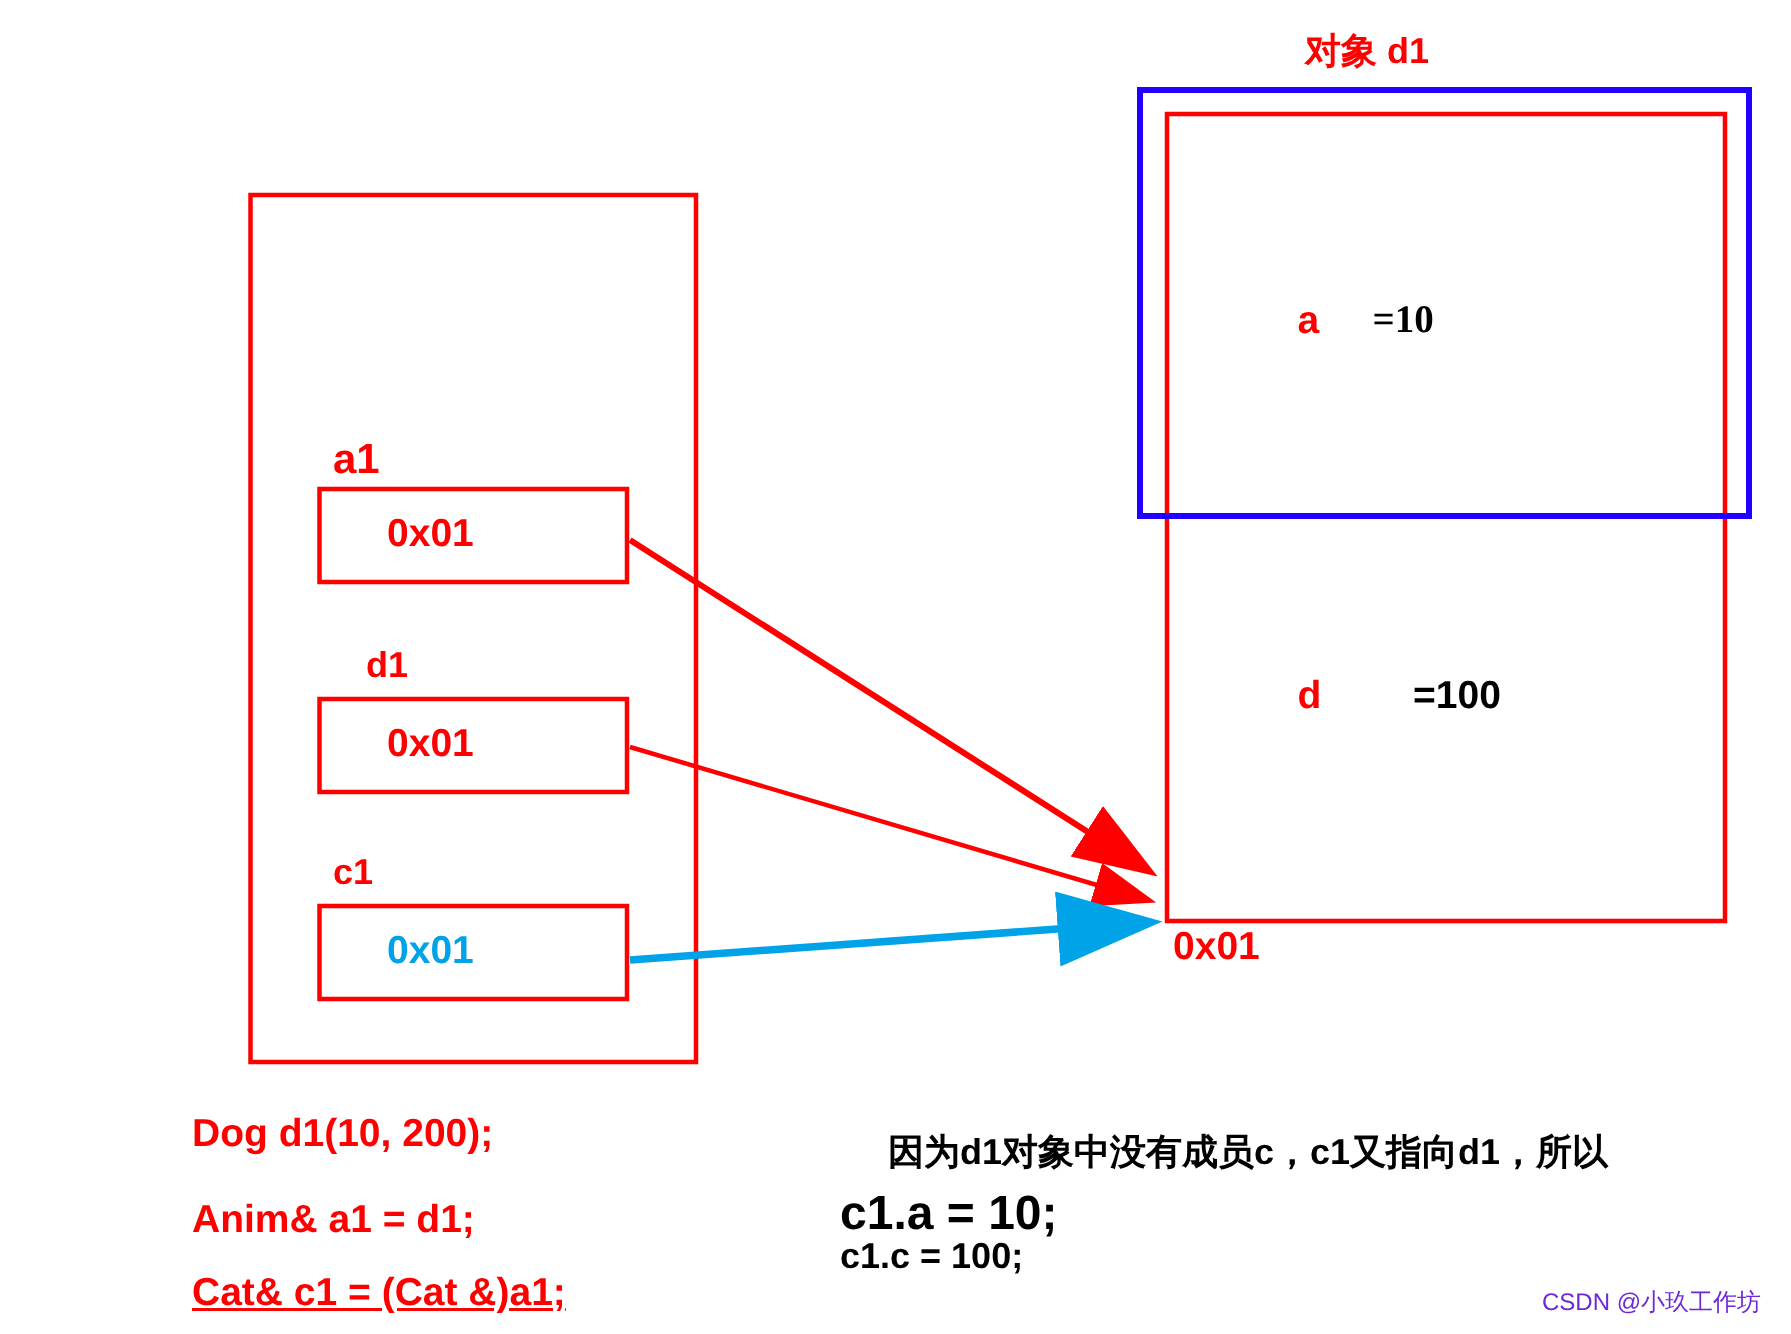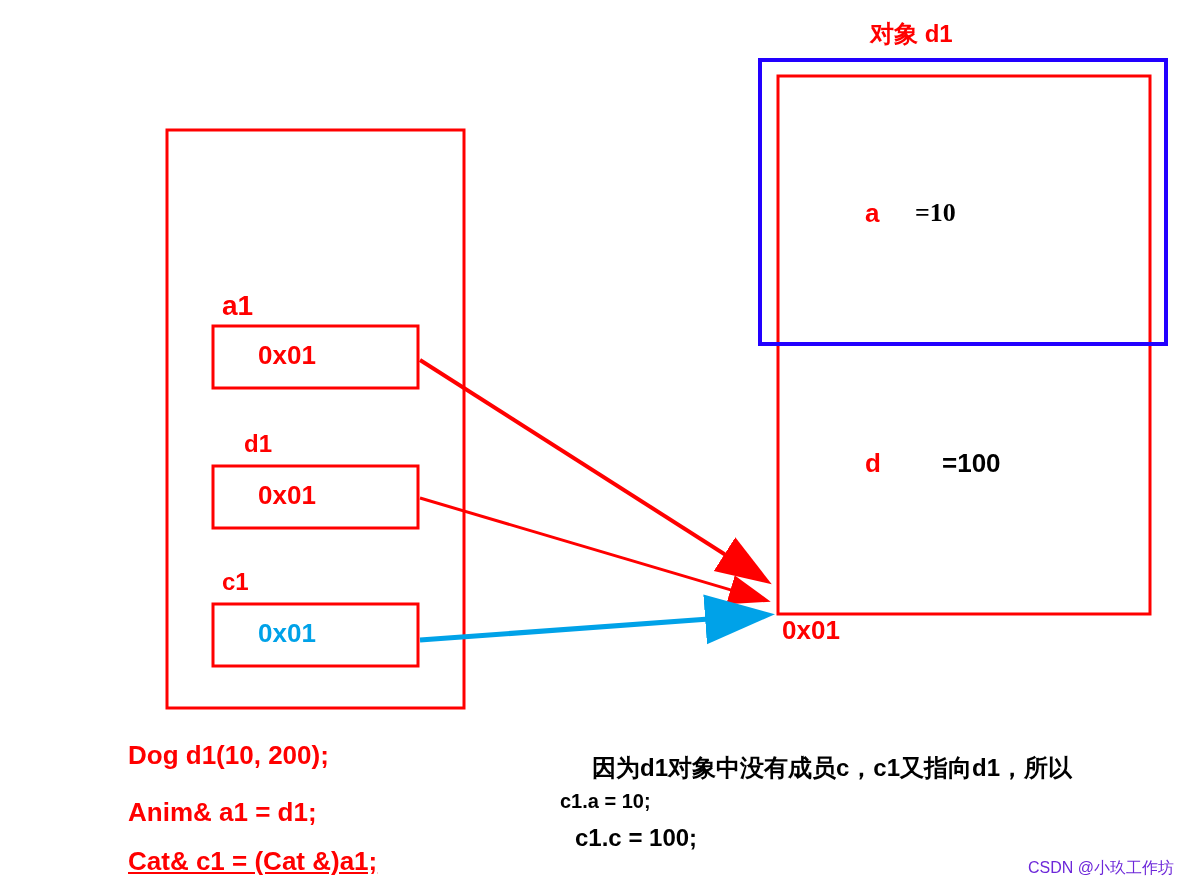--- a/index.html
+++ b/index.html
@@ -64,16 +64,16 @@
 <div class="abs red bold" style="left:865px;top:448px;font-size:26px;">d</div>
 <div class="abs black bold" style="left:942px;top:448px;font-size:26px;">=100</div>
 
 <div class="abs red bold" style="left:782px;top:615px;font-size:26px;">0x01</div>
 
 <div class="abs red bold" style="left:128px;top:740px;font-size:26px;">Dog d1(10, 200);</div>
 <div class="abs red bold" style="left:128px;top:776px;font-size:26px;margin-top:21px;">Anim&amp; a1 = d1;</div>
 <div class="abs red bold" style="left:128px;top:846px;font-size:26px;text-decoration:underline;">Cat&amp; c1 = (Cat &amp;)a1;</div>
 
 <div class="abs black bold" style="left:560px;top:752px;font-size:24px;margin-left:32px;">因为d1对象中没有成员c，c1又指向d1，所以</div>
-<div class="abs black bold" style="left:560px;top:790px;font-size:20px;">c1.a = 10;</div>
-<div class="abs black bold" style="left:560px;top:824px;font-size:24px;margin-left:15px;">c1.c = 100;</div>
+<div class="abs black bold" style="left:560px;top:790px;font-size:32px;">c1.a = 10;</div>
+<div class="abs black bold" style="left:560px;top:824px;font-size:24px;">c1.c = 100;</div>
 
 <div class="abs" style="right:20px;bottom:10px;font-size:16px;color:#6d28d9;">CSDN @小玖工作坊</div>
 
 </body></html>

